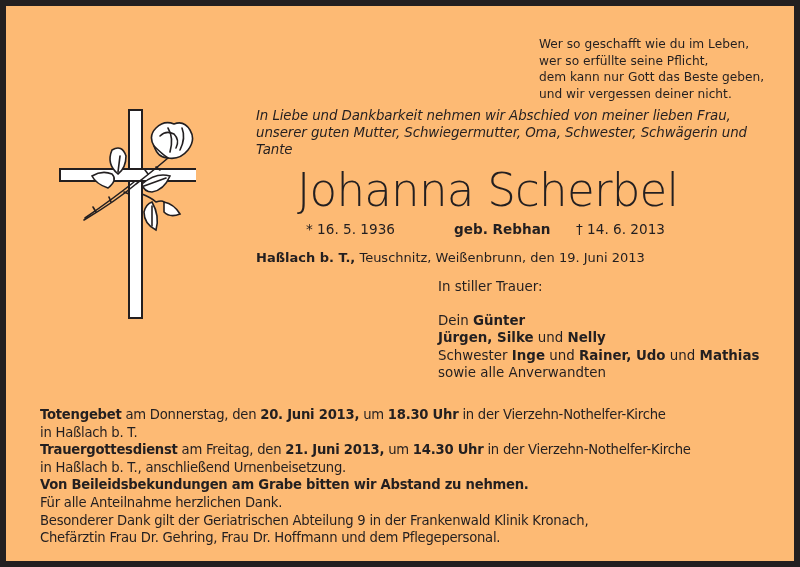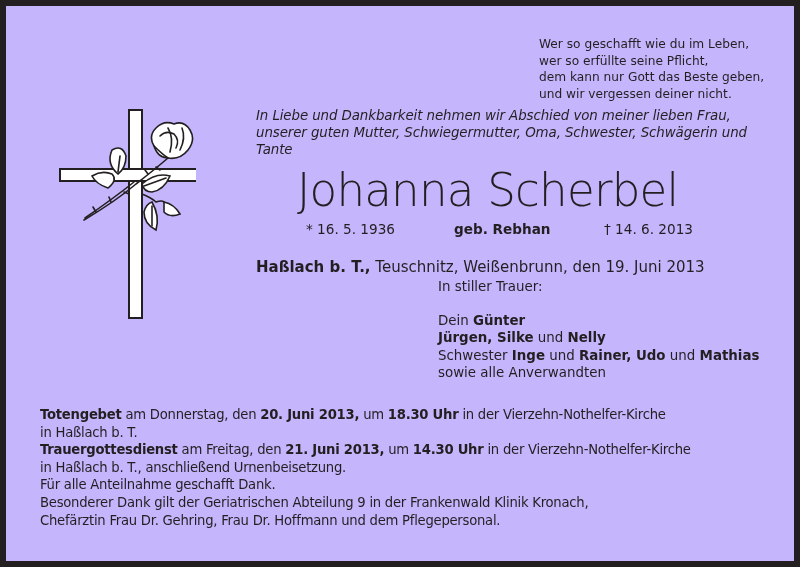--- a/index.html
+++ b/index.html
@@ -5,21 +5,21 @@
     html, body { margin: 0; padding: 0; }
     body {
       width: 800px; height: 567px; overflow: hidden;
       background: #231f20;
       font-family: "DejaVu Sans", sans-serif;
       color: #231f20;
     }
     .sheet {
       position: absolute; left: 6px; top: 6px;
       width: 788px; height: 555px;
-      background: #c4b5fd;
+      background: #fdba74;
     }
     .abs { position: absolute; white-space: nowrap; }
     .poem {
       left: 533px; top: 30px;
       font-size: 12.2px; line-height: 16.5px;
     }
     .poem div { white-space: nowrap; }
     .intro {
       left: 250px; top: 101px; width: 540px;
       font-size: 13.4px; line-height: 17.2px;
@@ -28,24 +28,24 @@
     .intro div { white-space: nowrap; }
     .name {
       left: 291px; top: 158px;
       font-size: 47px; line-height: 52px;
       font-weight: 300; letter-spacing: -0.8px;
       transform: scaleX(0.96); transform-origin: left top;
     }
     .dates { top: 215px; font-size: 13.6px; line-height: 17px; }
     .d-born { left: 300px; }
     .d-maiden { left: 448px; font-weight: bold; }
-    .d-died { left: 598px; text-align: right; }
+    .d-died { left: 570px; text-align: right; }
     .place {
-      left: 250px; top: 253px;
-      font-size: 15px; line-height: 17px;
+      left: 250px; top: 243px;
+      font-size: 13px; line-height: 17px;
     }
     .mourn {
       left: 432px; top: 272px;
       font-size: 13.4px; line-height: 17.5px;
     }
     .mourn .hd { margin-bottom: 16px; }
     .mourn div { white-space: nowrap; }
     .services {
       left: 34px; top: 400px;
       font-size: 13.2px; line-height: 17.6px;
@@ -139,18 +139,19 @@
 
   <div class="abs services">
     <div>
       <b>Totengebet</b><span> am Donnerstag, den </span><b>20. Juni 2013,</b><span> um </span><b>18.30 Uhr</b><span> in der Vierzehn-Nothelfer-Kirche</span>
     </div>
     <div>in Haßlach b. T.</div>
     <div>
       <b>Trauergottesdienst</b><span> am Freitag, den </span><b>21. Juni 2013,</b><span> um </span><b>14.30 Uhr</b><span> in der Vierzehn-Nothelfer-Kirche</span>
     </div>
     <div>in Haßlach b. T., anschließend Urnenbeisetzung.</div>
-    <div>Für alle Anteilnahme geschafft Dank.</div>
+    <div><b>Von Beileidsbekundungen am Grabe bitten wir Abstand zu nehmen.</b></div>
+    <div>Für alle Anteilnahme herzlichen Dank.</div>
     <div>Besonderer Dank gilt der Geriatrischen Abteilung 9 in der Frankenwald Klinik Kronach,</div>
     <div>Chefärztin Frau Dr. Gehring, Frau Dr. Hoffmann und dem Pflegepersonal.</div>
   </div>
 
 </div>
 
 </body></html>

